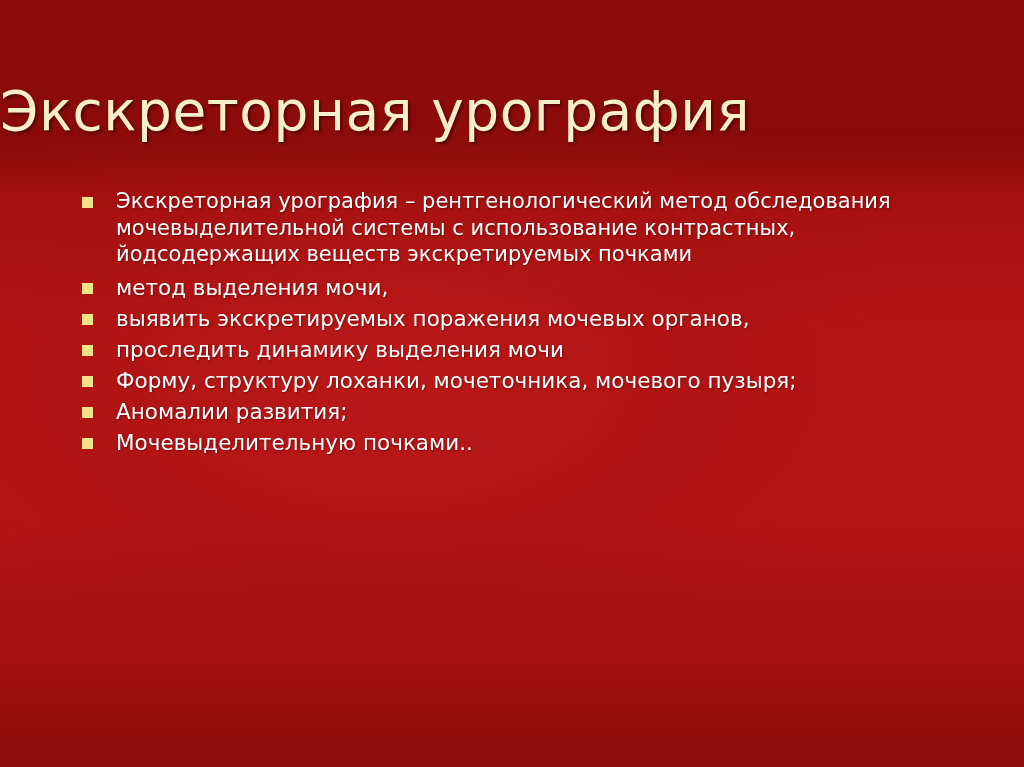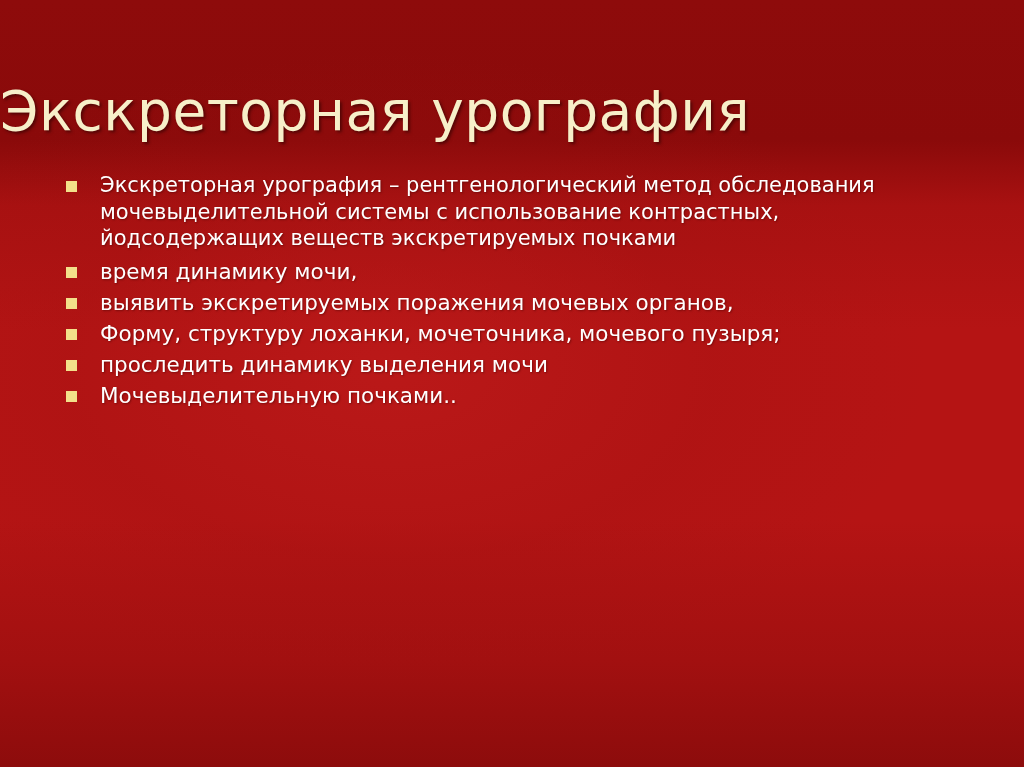--- a/index.html
+++ b/index.html
@@ -65,21 +65,21 @@
   .content {
     position: absolute;
     top: 172px;
     left: 52px;
     width: 905px;
     z-index: 2;
   }
 
   ul.bullets {
     list-style: none;
-    margin: 0;
+    margin: 16px;
     padding: 0;
   }
 
   li.bullet {
     position: relative;
     padding-left: 48px;
     margin-bottom: 4px;
     color: #ffffff;
     font-size: 21.5px;
     line-height: 27px;
@@ -113,36 +113,37 @@
   </div>
 
   <div class="content">
     <ul class="bullets">
       <li class="bullet first">
         <span class="marker"></span>
         <span>Экскреторная урография – рентгенологический метод обследования мочевыделительной системы с использование контрастных, йодсодержащих веществ  экскретируемых почками</span>
       </li>
       <li class="bullet">
         <span class="marker"></span>
-        <span> время динамику мочи,</span>
+        <span> метод выделения мочи,</span>
       </li>
       <li class="bullet">
         <span class="marker"></span>
         <span> выявить экскретируемых поражения мочевых органов,</span>
       </li>
       <li class="bullet">
         <span class="marker"></span>
+        <span> проследить динамику выделения мочи</span>
+      </li>
+      <li class="bullet">
+        <span class="marker"></span>
         <span>Форму, структуру лоханки, мочеточника, мочевого пузыря;</span>
       </li>
       <li class="bullet">
         <span class="marker"></span>
-        <span> проследить динамику выделения мочи</span>
-      </li>
-      <li class="bullet">
-        <span class="marker"></span>
+        <span>Аномалии развития;</span>
       </li>
       <li class="bullet">
         <span class="marker"></span>
         <span>Мочевыделительную почками..</span>
       </li>
     </ul>
   </div>
 
 </div>
 

